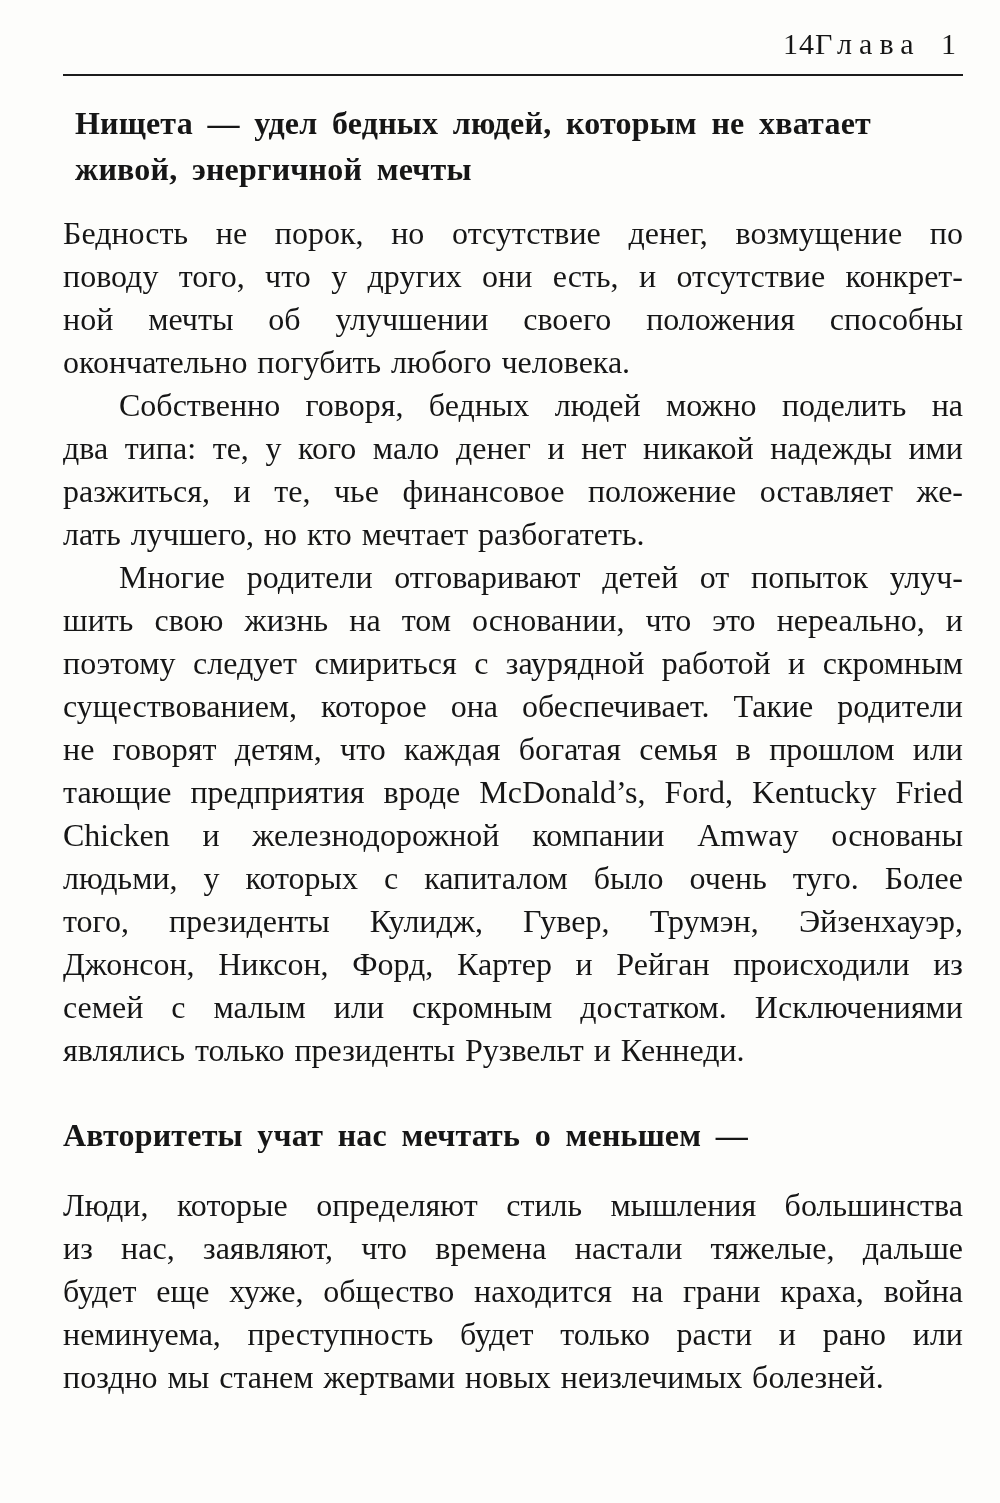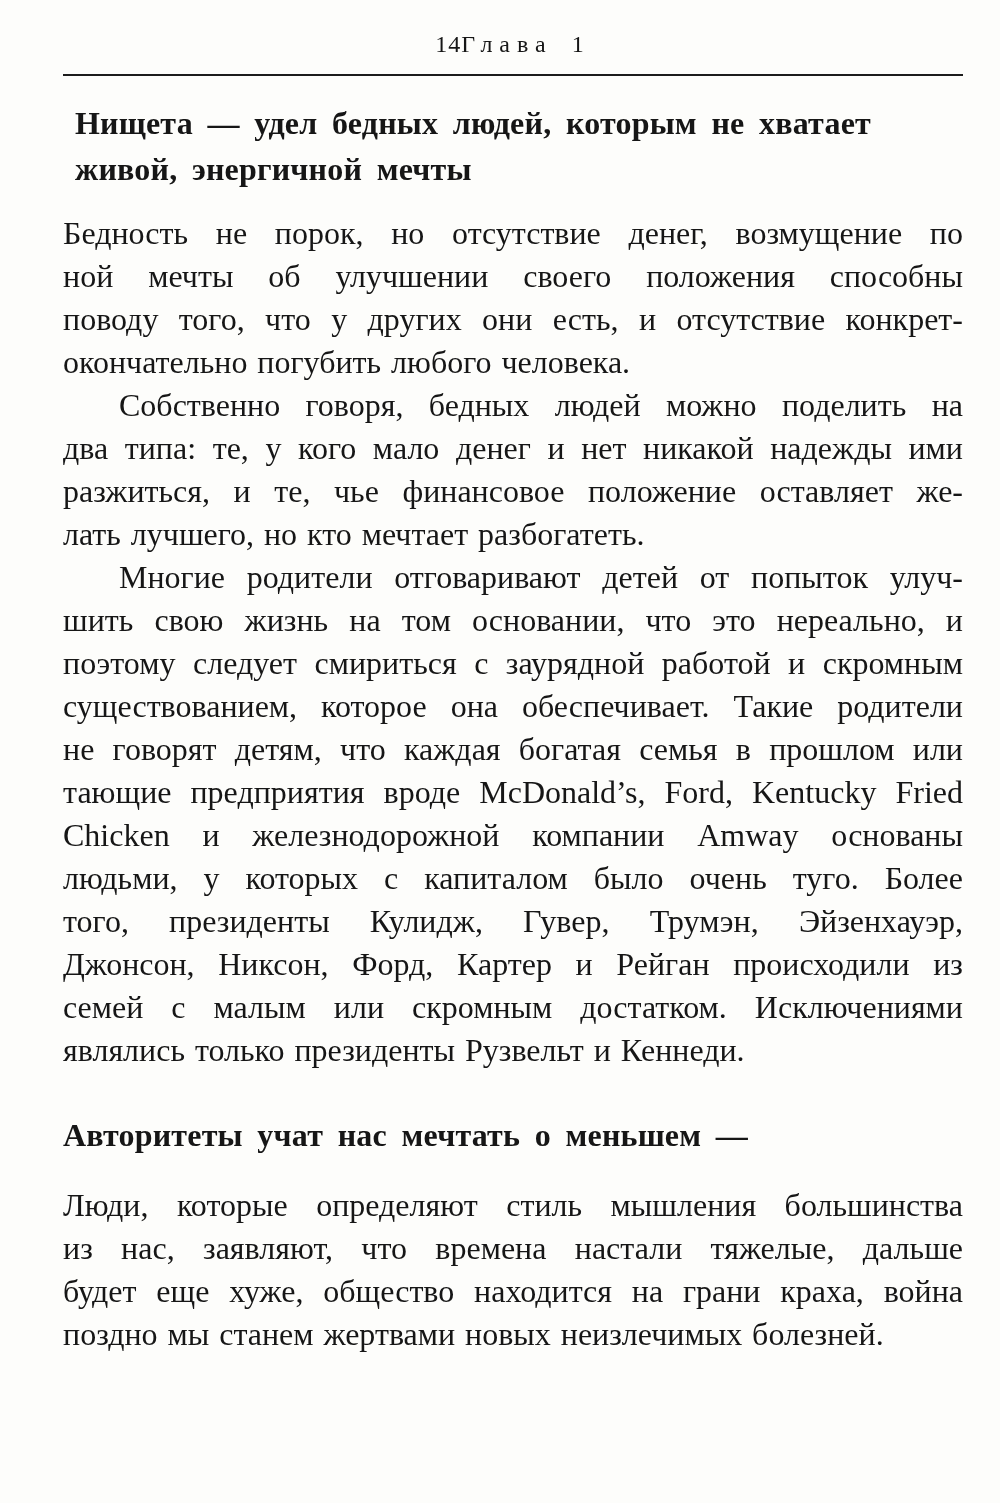--- a/index.html
+++ b/index.html
@@ -9,23 +9,23 @@
     height: 1503px;
     box-sizing: border-box;
     padding: 26px 37px 0 63px;
     background: #fdfdfb;
     color: #161616;
     font-family: "Liberation Serif", serif;
     overflow: hidden;
   }
   .running-head {
     display: flex;
-    justify-content: center;
+    justify-content: flex-end;
     align-items: baseline;
-    font-size: 24px;
+    font-size: 30px;
     line-height: 36px;
     font-family: Liberation Serif, serif;
   }
   .page-number { letter-spacing: 1px; }
   .chapter { letter-spacing: 7px; word-spacing: 6px; }
   .rule {
     border-bottom: 2px solid #1c1c1c;
     margin-top: 12px;
     height: 0;
   }
@@ -67,22 +67,22 @@
   <div class="rule"></div>
 
   <section class="section1">
     <h2 class="heading">
         <div class="line">Нищета — удел бедных людей, которым не хватает</div>
         <div class="line last">живой, энергичной мечты</div>
       </h2>
 
     <div class="para">
         <div class="line">Бедность не порок, но отсутствие денег, возмущение по</div>
+        <div class="line">поводу того, что у других они есть, и отсутствие конкрет-</div>
         <div class="line">ной мечты об улучшении своего положения способны</div>
-        <div class="line">поводу того, что у других они есть, и отсутствие конкрет-</div>
         <div class="line last">окончательно погубить любого человека.</div>
       </div>
 
     <div class="para indent">
         <div class="line">Собственно говоря, бедных людей можно поделить на</div>
         <div class="line">два типа: те, у кого мало денег и нет никакой надежды ими</div>
         <div class="line">разжиться, и те, чье финансовое положение оставляет же-</div>
         <div class="line last">лать лучшего, но кто мечтает разбогатеть.</div>
       </div>
 
@@ -104,17 +104,18 @@
 
   <section class="section2">
     <h2 class="heading">
         <div class="line">Авторитеты учат нас мечтать о меньшем —</div>
       </h2>
 
     <div class="para">
         <div class="line">Люди, которые определяют стиль мышления большинства</div>
         <div class="line">из нас, заявляют, что времена настали тяжелые, дальше</div>
         <div class="line">будет еще хуже, общество находится на грани краха, война</div>
+        <div class="line">неминуема, преступность будет только расти и рано или</div>
         <div class="line last">поздно мы станем жертвами новых неизлечимых болезней.</div>
       </div>
   </section>
 
 </div>
 
 </body></html>

